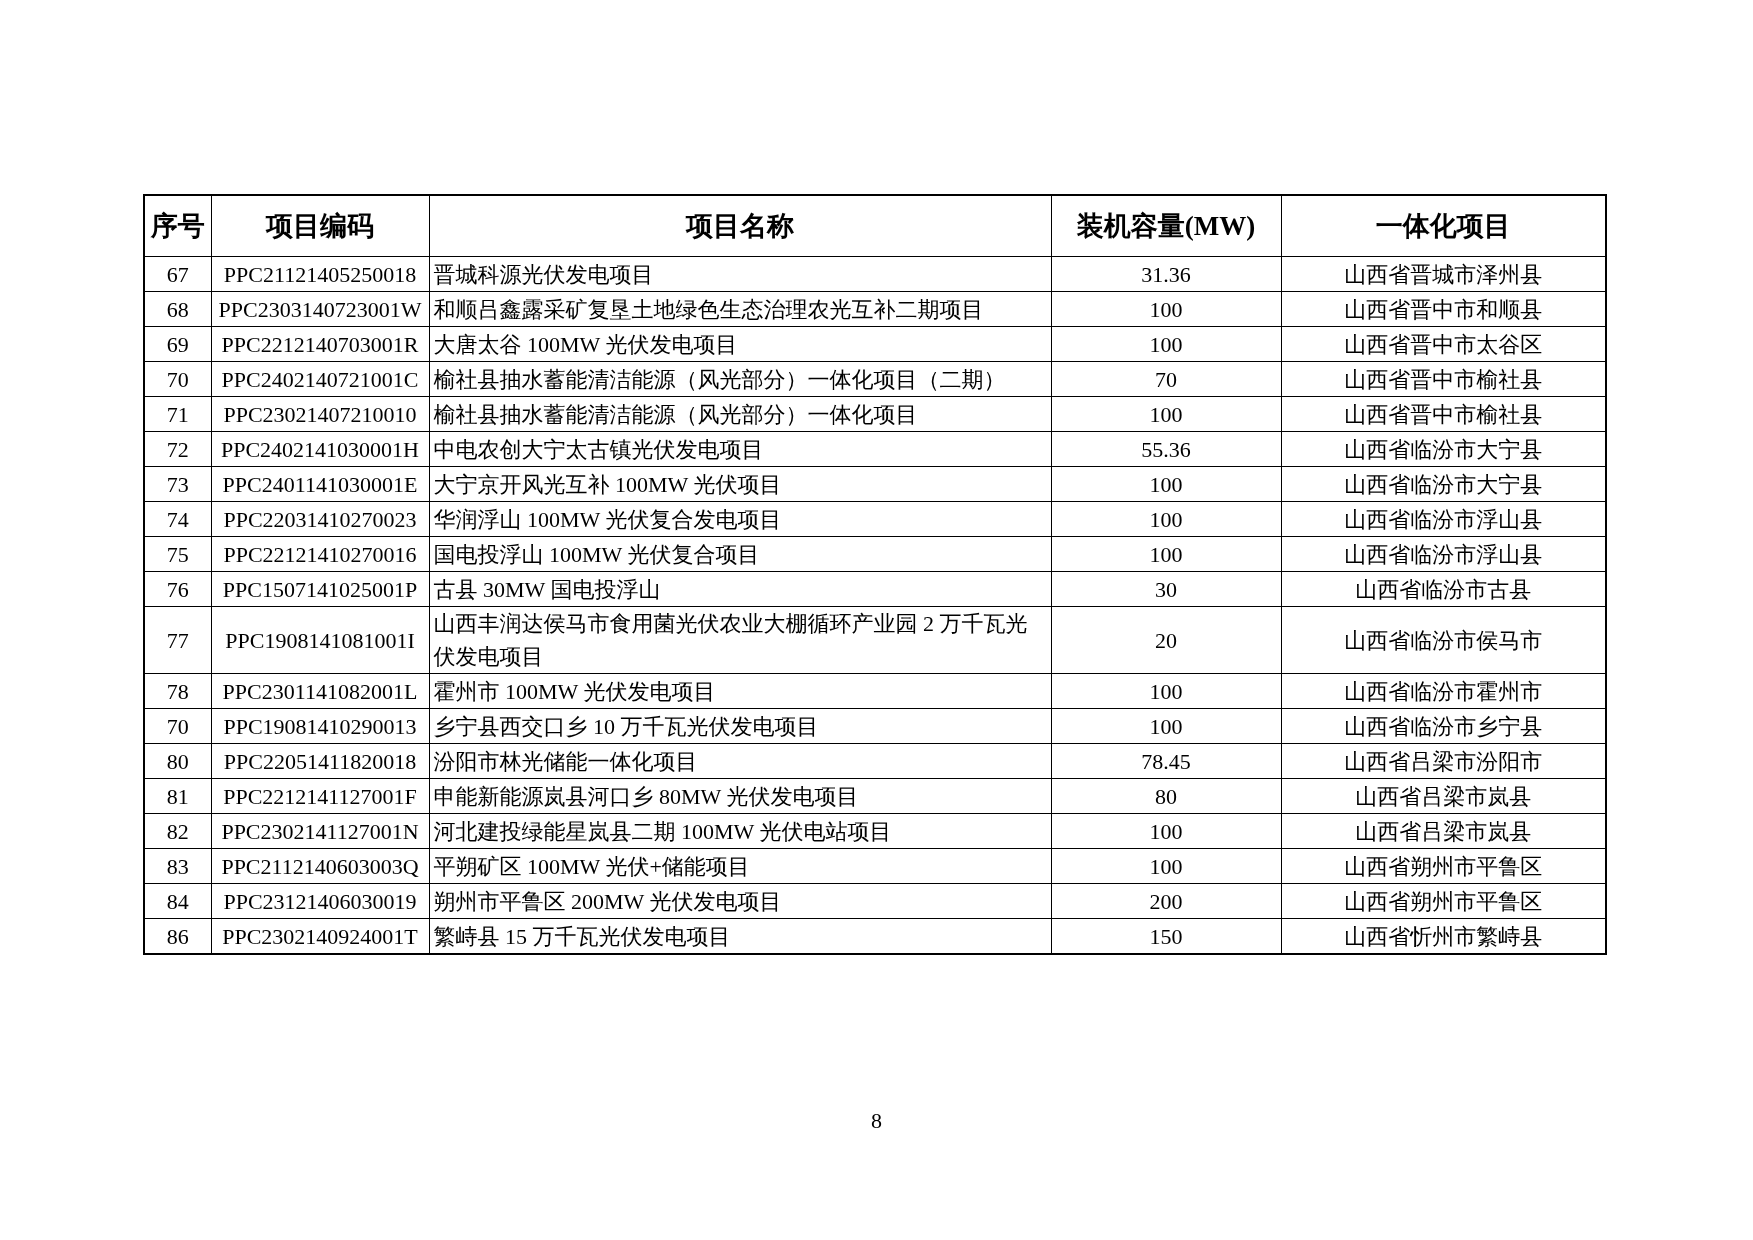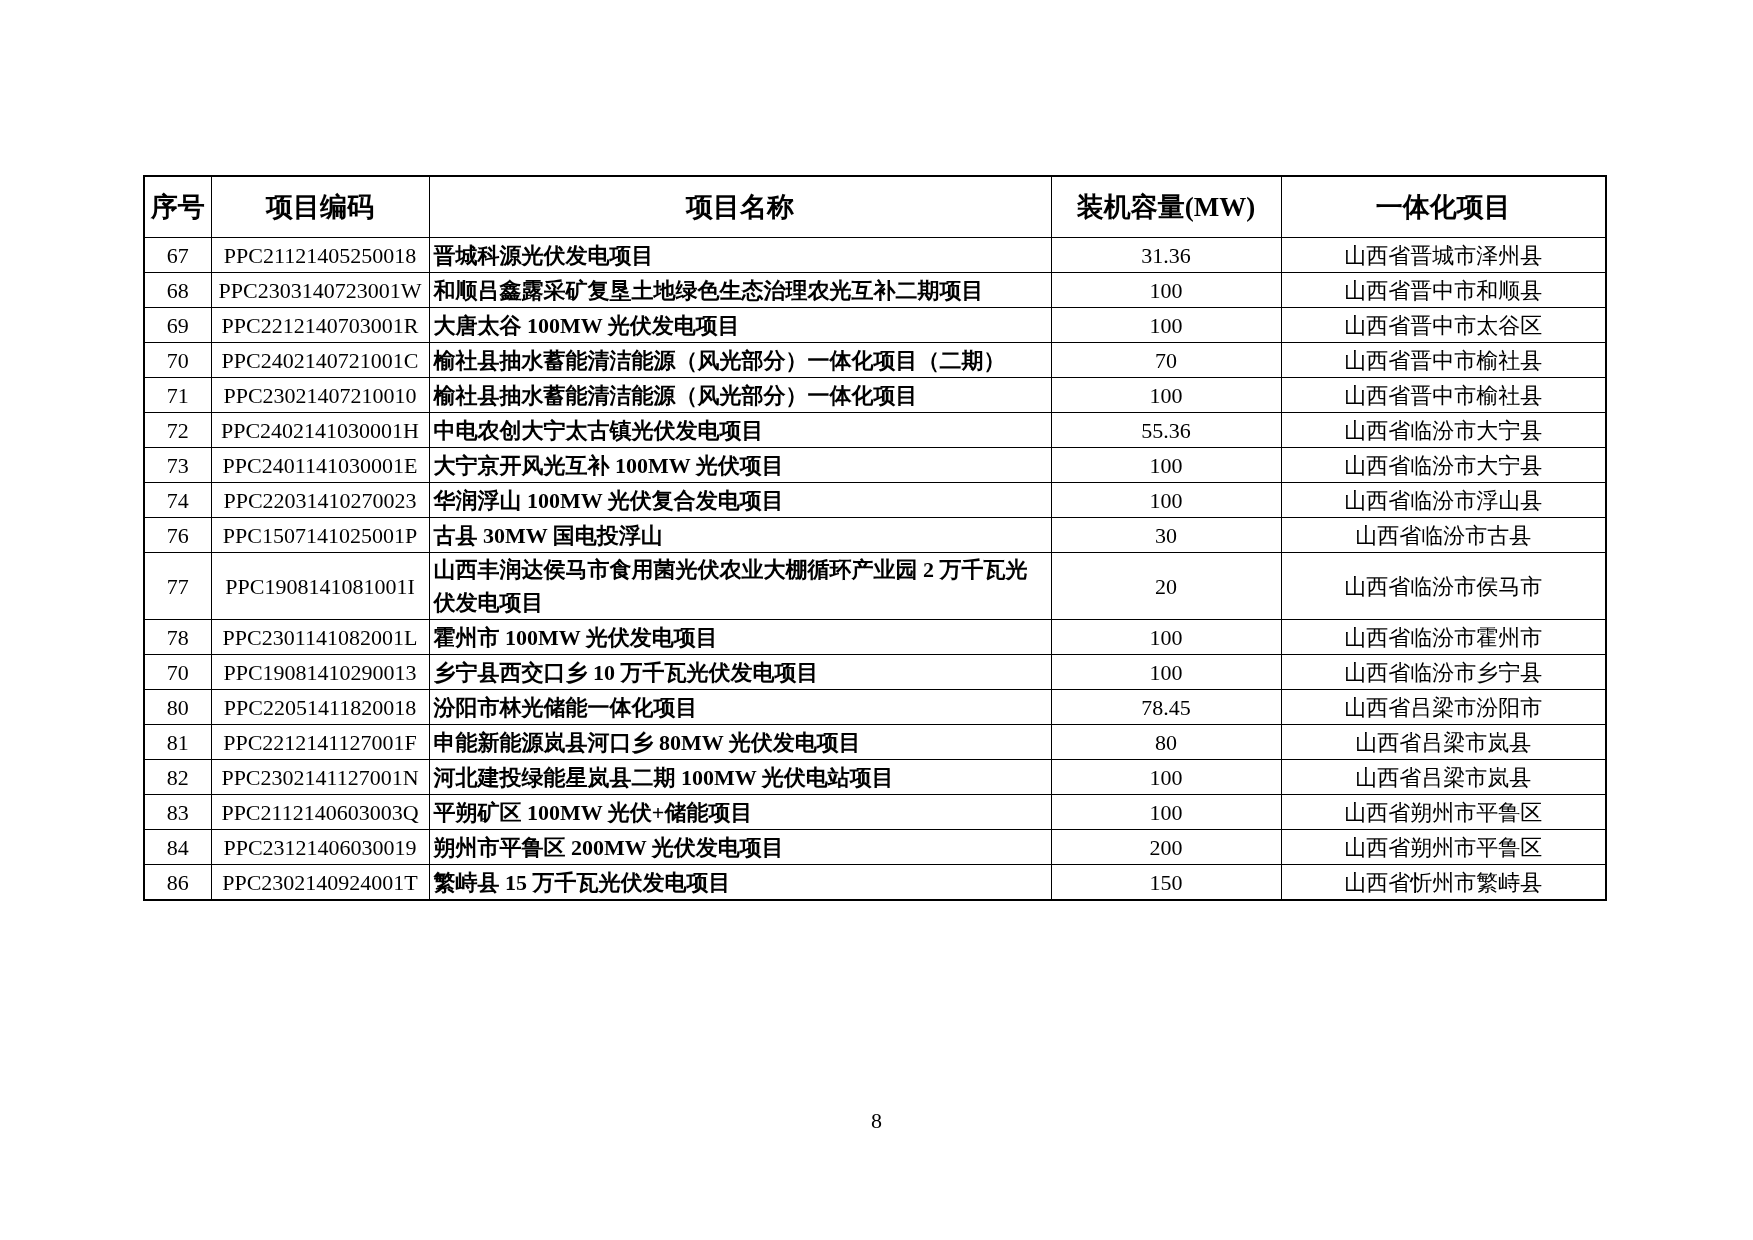--- a/index.html
+++ b/index.html
@@ -12,21 +12,21 @@
     width: 1753px;
     height: 1240px;
     background: #ffffff;
     font-family: "Liberation Serif", "DejaVu Serif", serif;
     color: #000000;
     overflow: hidden;
   }
   table.project-table {
     position: absolute;
     left: 143px;
-    top: 175px;
+    top: 194px;
     width: 1462px;
     border-collapse: collapse;
     table-layout: fixed;
     border: 2px solid #000000;
     font-size: 22px;
     line-height: 1.5;
   }
   table.project-table th,
   table.project-table td {
     border: 1px solid #000000;
@@ -45,21 +45,20 @@
     height: 34px;
   }
   td.c0, td.c1, td.c3, td.c4 {
     text-align: center;
     white-space: nowrap;
   }
   td.c2 {
     text-align: left;
     padding-left: 6px;
     word-break: break-all;
-    font-weight: bold;
   }
   .col-idx      { width: 67px; }
   .col-code     { width: 218px; }
   .col-name     { width: 622px; }
   .col-capacity { width: 230px; }
   .col-location { width: 325px; }
   .page-number {
     position: absolute;
     left: 0;
     right: 0;
@@ -142,20 +141,27 @@
           <td class="c4">山西省临汾市大宁县</td>
         </tr>
         <tr>
           <td class="c0">74</td>
           <td class="c1">PPC22031410270023</td>
           <td class="c2">华润浮山 100MW 光伏复合发电项目</td>
           <td class="c3">100</td>
           <td class="c4">山西省临汾市浮山县</td>
         </tr>
         <tr>
+          <td class="c0">75</td>
+          <td class="c1">PPC22121410270016</td>
+          <td class="c2">国电投浮山 100MW 光伏复合项目</td>
+          <td class="c3">100</td>
+          <td class="c4">山西省临汾市浮山县</td>
+        </tr>
+        <tr>
           <td class="c0">76</td>
           <td class="c1">PPC1507141025001P</td>
           <td class="c2">古县 30MW 国电投浮山</td>
           <td class="c3">30</td>
           <td class="c4">山西省临汾市古县</td>
         </tr>
         <tr>
           <td class="c0">77</td>
           <td class="c1">PPC1908141081001I</td>
           <td class="c2">山西丰润达侯马市食用菌光伏农业大棚循环产业园 2 万千瓦光伏发电项目</td>

